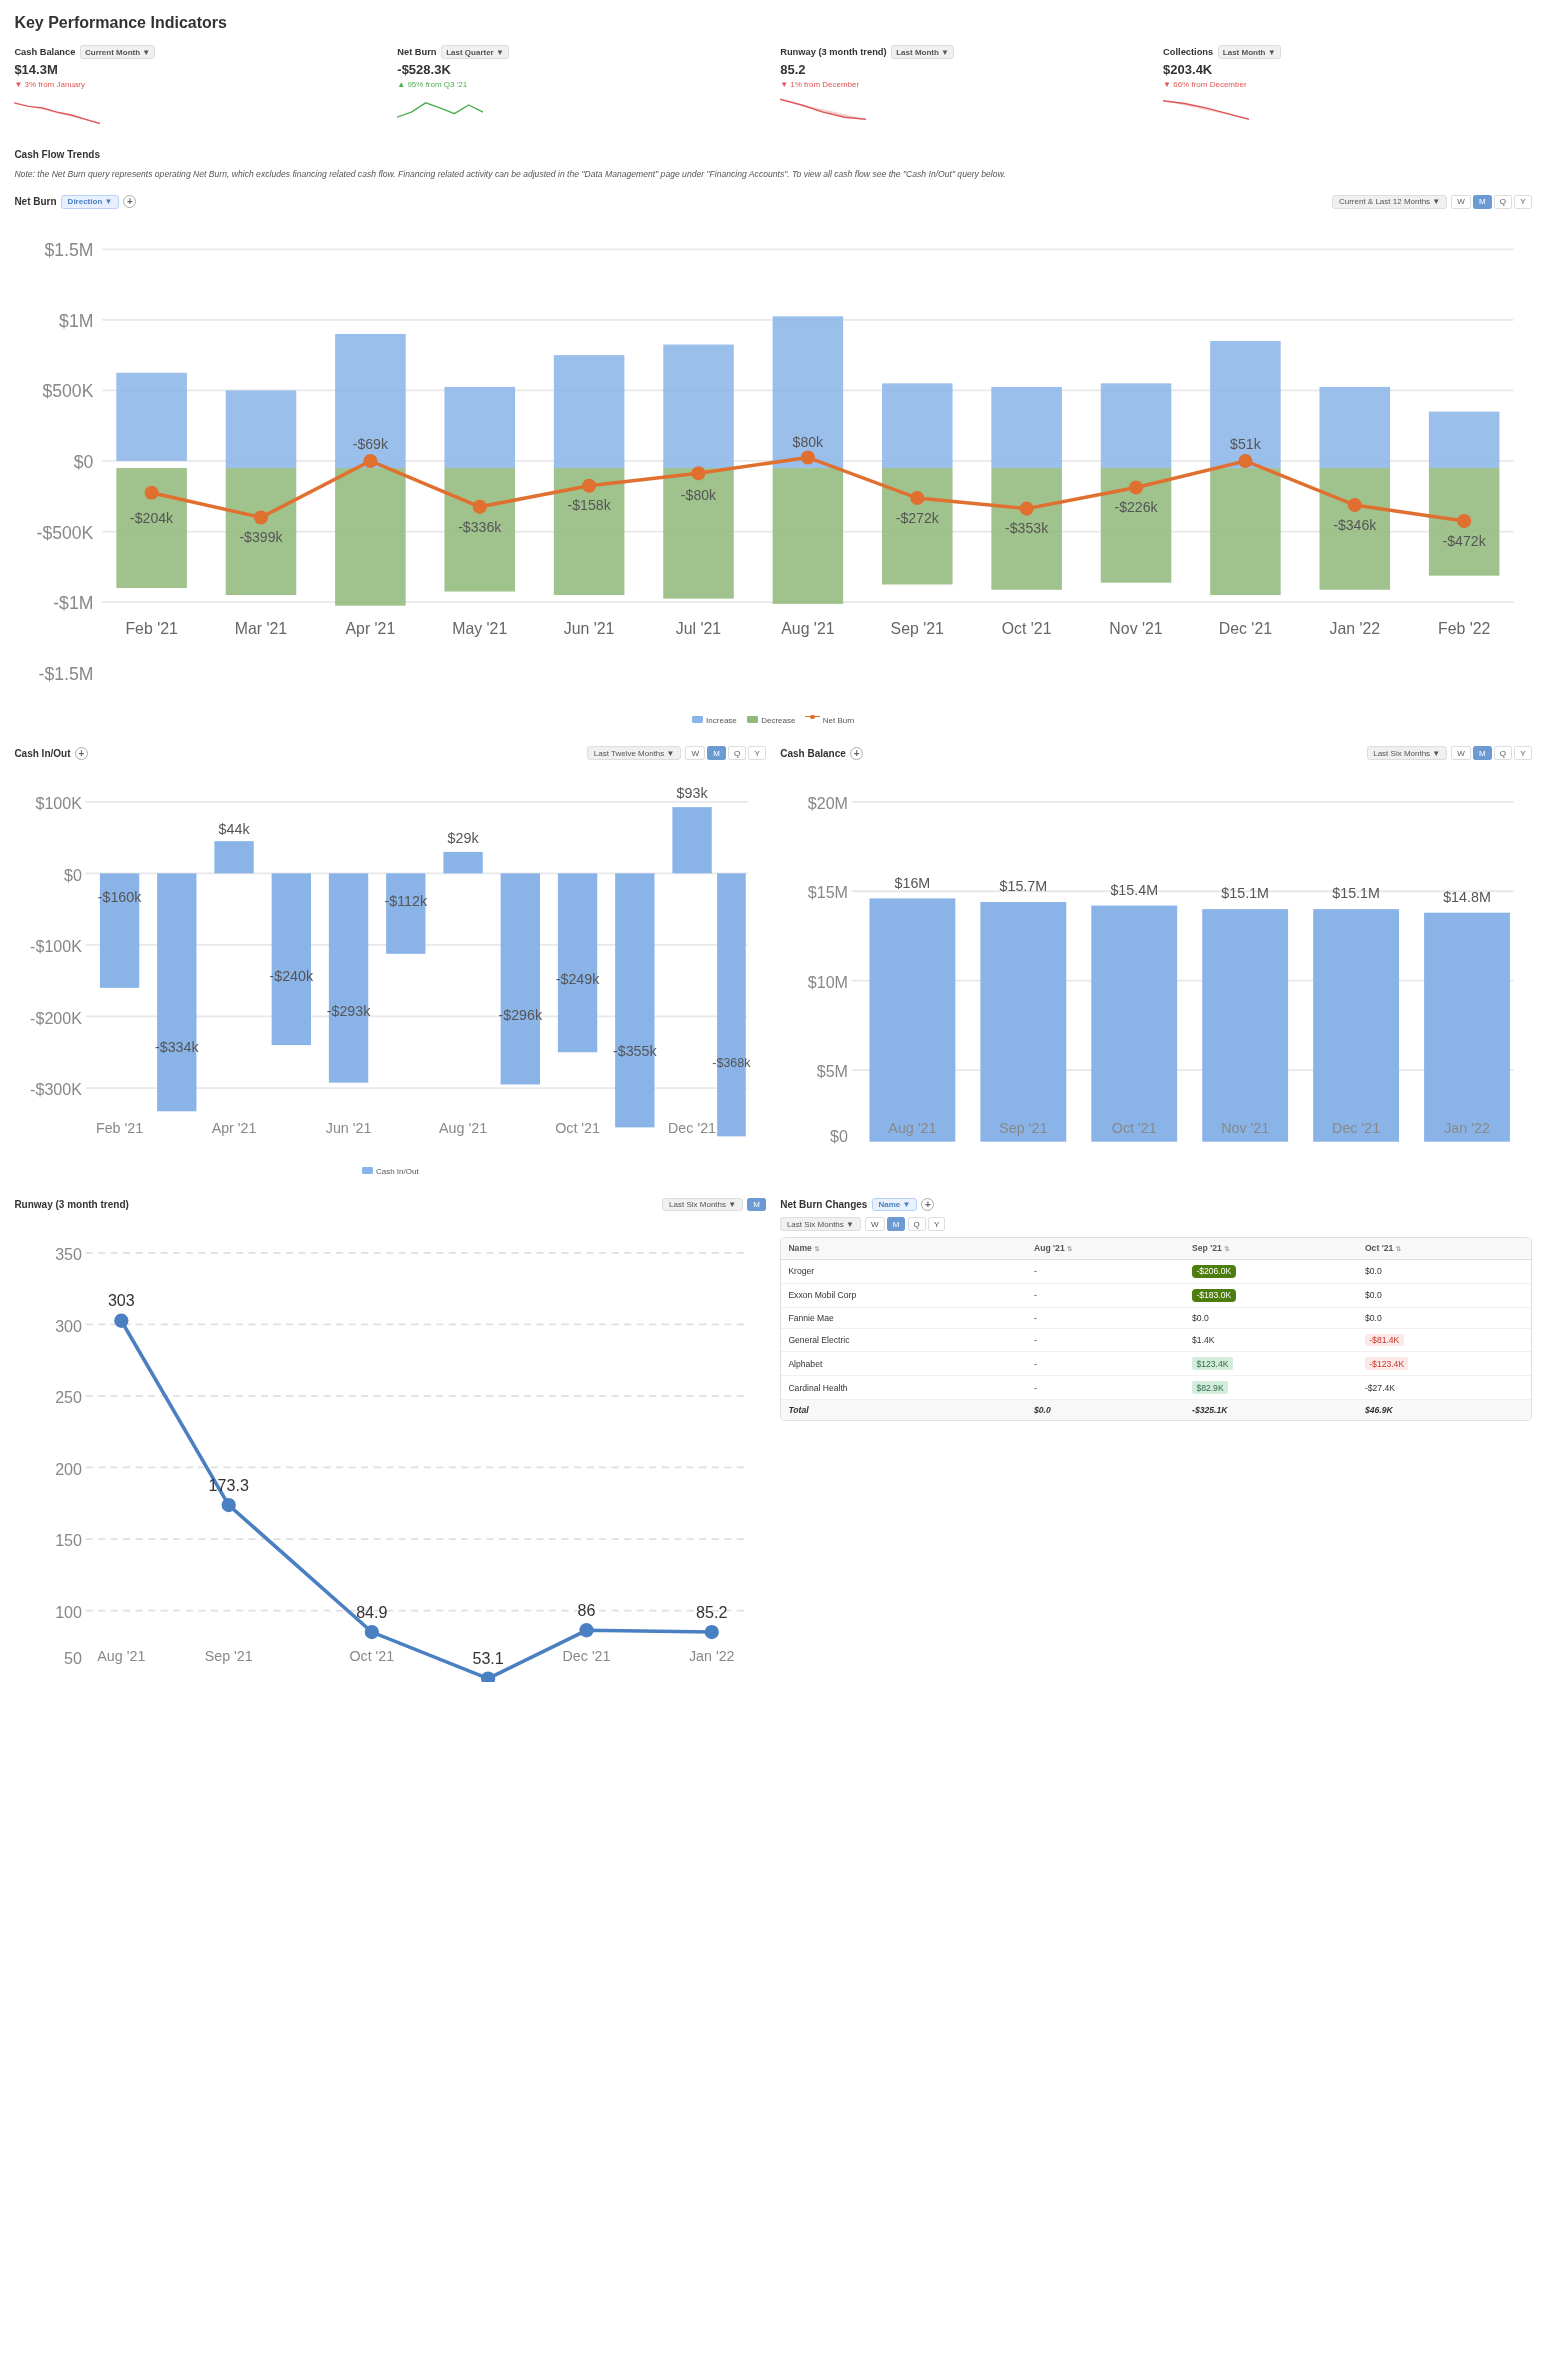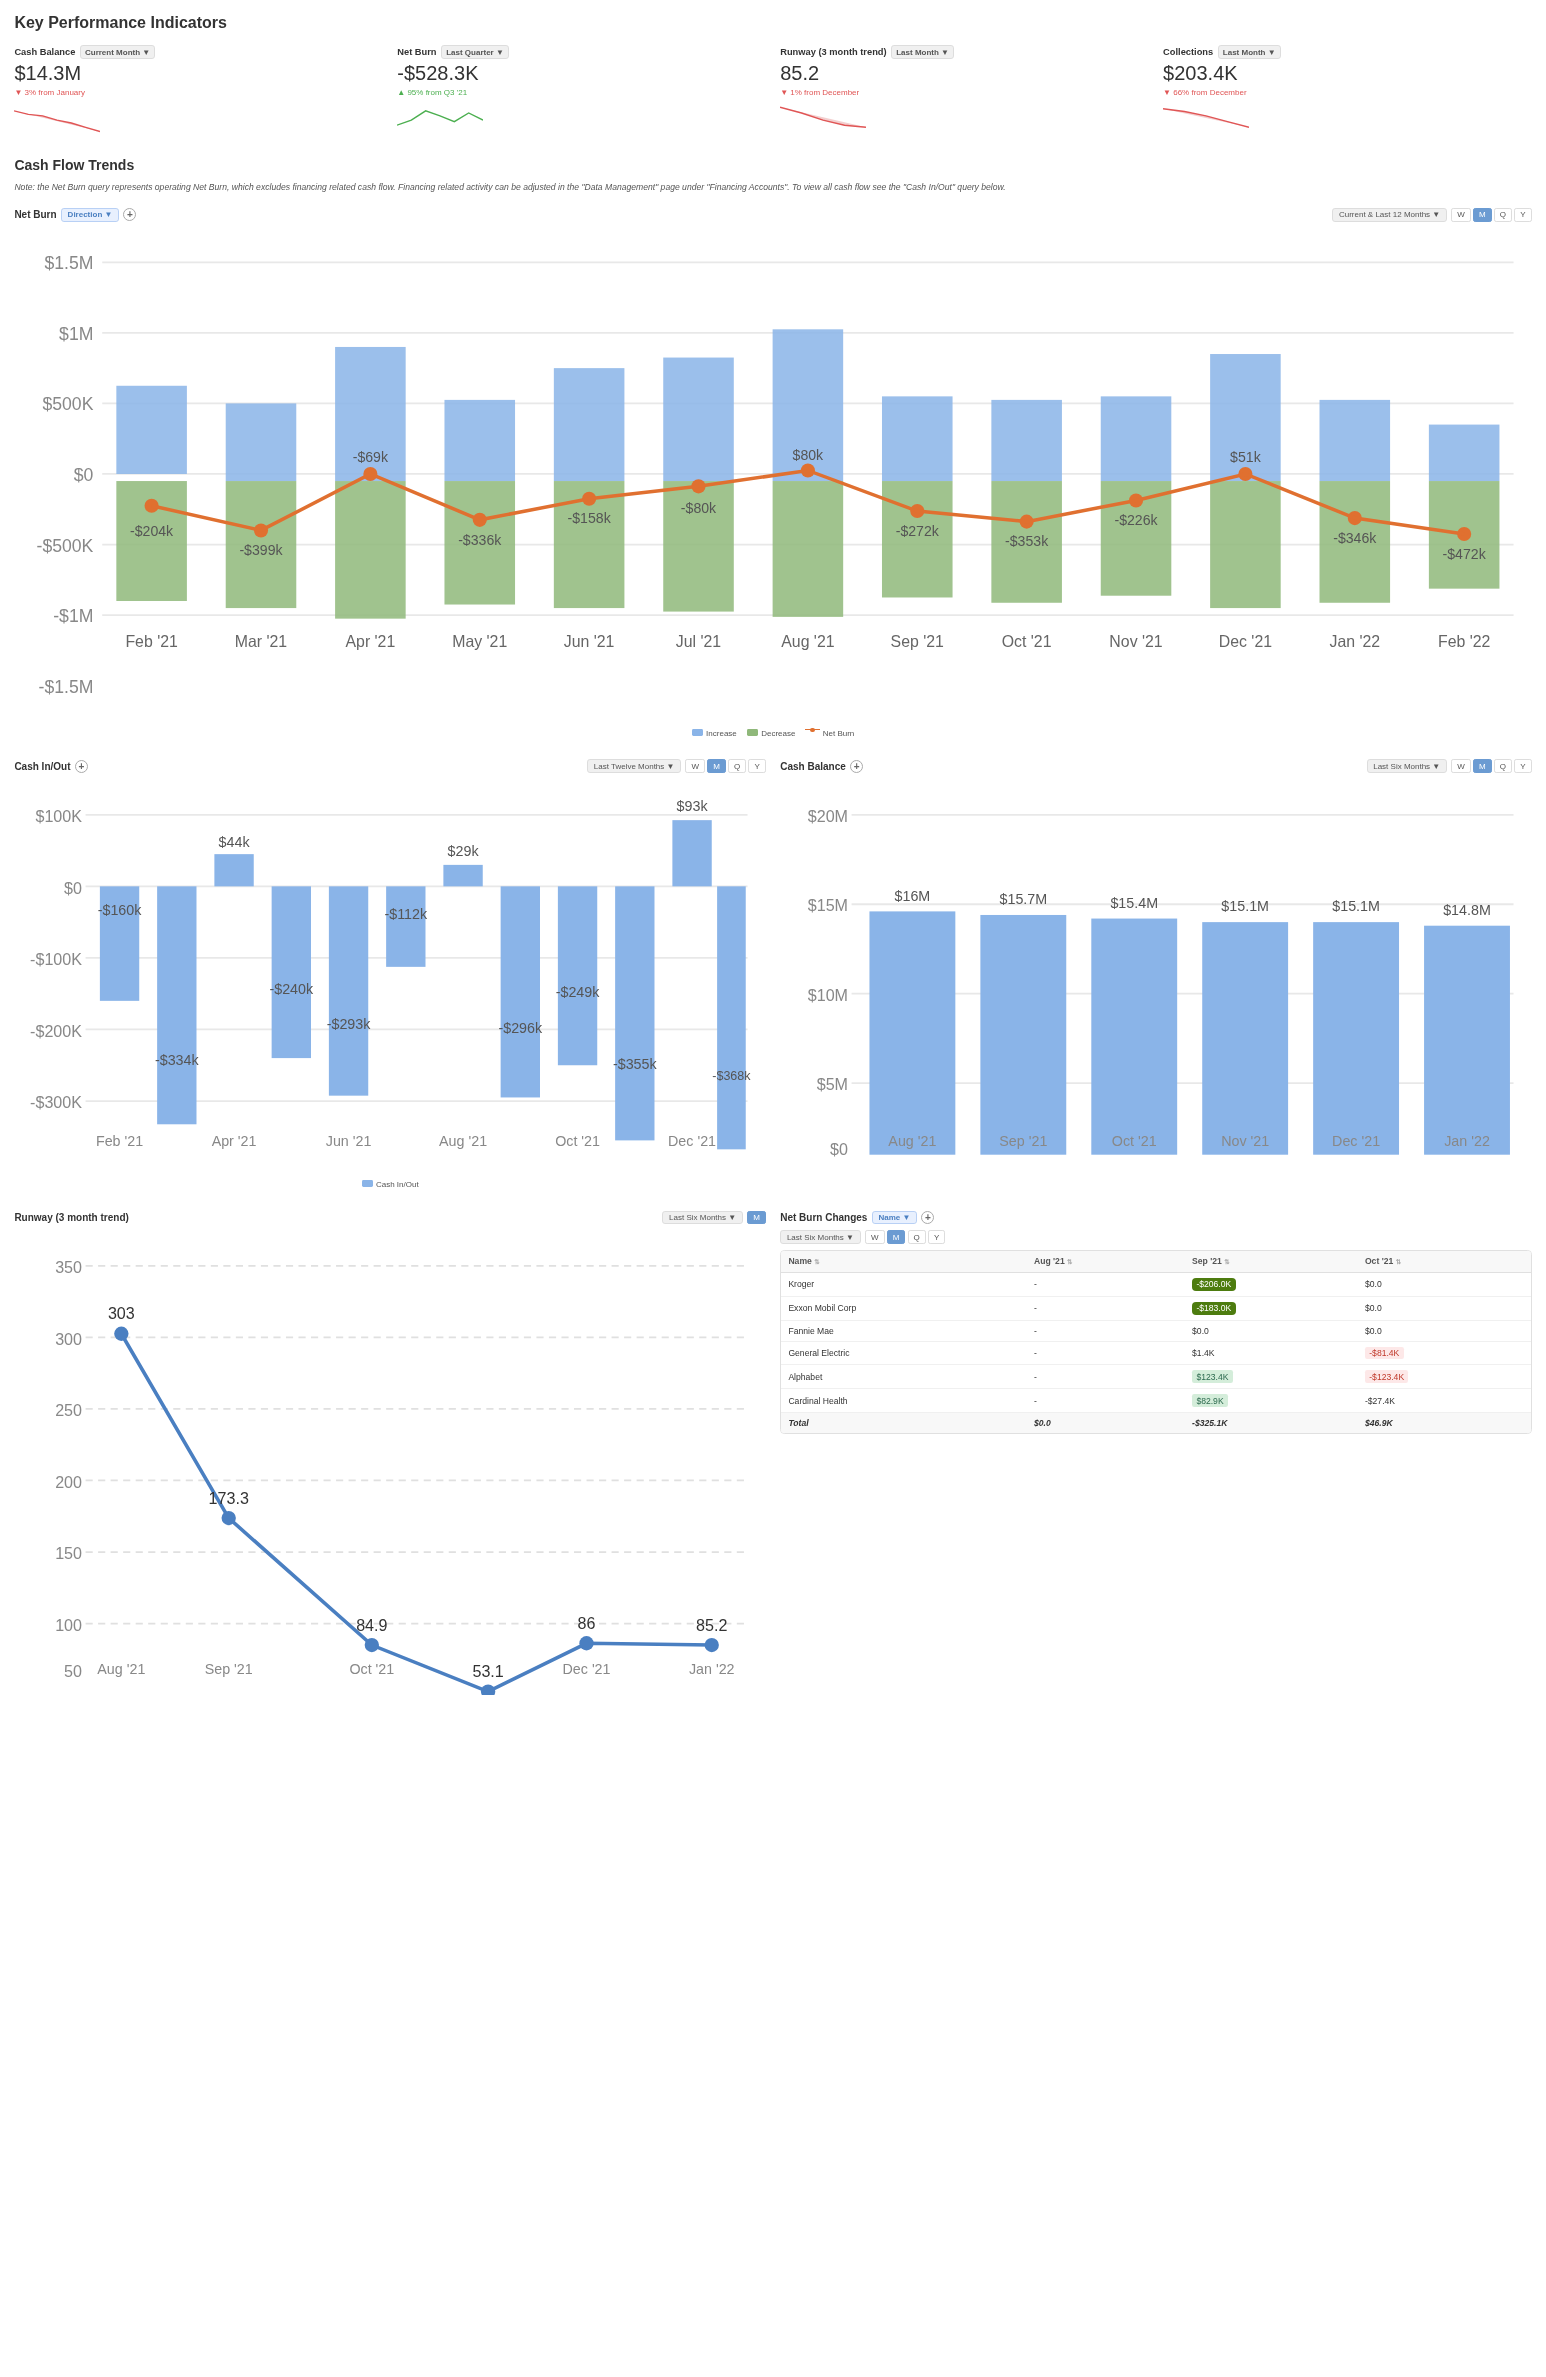--- a/index.html
+++ b/index.html
@@ -1,24 +1,24 @@
 <!DOCTYPE html>
 <html style="font-size:11.5px"><head>
   <meta charset="utf-8">
   <style>
     * { box-sizing: border-box; margin: 0; padding: 0; }
     body { font-family: -apple-system, BlinkMacSystemFont, 'Segoe UI', sans-serif; background: #fff; color: #333; font-size: 9.3px; padding: 14.4px; }
     h1 { font-size: 16px; font-weight: 700; margin-bottom: 13px; }
-    h2 { font-size: 14px; font-weight: 700; margin-bottom: 7.2px; }
+    h2 { font-size: 10px; font-weight: 700; margin-bottom: 7.2px; }
     .kpi-section { margin-bottom: 21.5px; }
     .kpi-grid { display: flex; gap: 14.4px; flex-wrap: wrap; }
     .kpi-card { flex: 1; min-width: 129px; }
     .kpi-label { font-size: 9.3px; font-weight: 600; color: #333; margin-bottom: 1.4px; display: flex; align-items: center; gap: 4.3px; }
     .kpi-dropdown { font-size: 8px; color: #555; background: #f0f0f0; border: 0.7px solid #ddd; border-radius: 2.9px; padding: 1.4px 4.3px; cursor: pointer; display: inline-flex; align-items: center; gap: 2.2px; }
-    .kpi-value { font-size: 20px; font-weight: 400; margin: 2.9px 0; }
+    .kpi-value { font-size: 13px; font-weight: 700; margin: 2.9px 0; }
     .kpi-change { font-size: 8px; display: flex; align-items: center; gap: 2.2px; }
     .kpi-change.down { color: #e05555; }
     .kpi-change.up { color: #4caf50; }
     .kpi-sparkline { height: 36px; margin-top: 2.9px; }
     .note { font-style: italic; font-size: 8.6px; color: #555; margin: 7.2px 0 14.4px; line-height: 1.5; }
     .chart-section { margin-bottom: 21.5px; }
     .chart-header { display: flex; align-items: center; justify-content: space-between; margin-bottom: 5.7px; }
     .chart-title { font-size: 10px; font-weight: 600; display: flex; align-items: center; gap: 4.3px; }
     .chart-controls { display: flex; align-items: center; gap: 4.3px; }
     .period-dropdown { font-size: 8px; color: #555; background: #f0f0f0; border: 0.7px solid #ddd; border-radius: 2.9px; padding: 1.4px 5.7px; cursor: pointer; }

